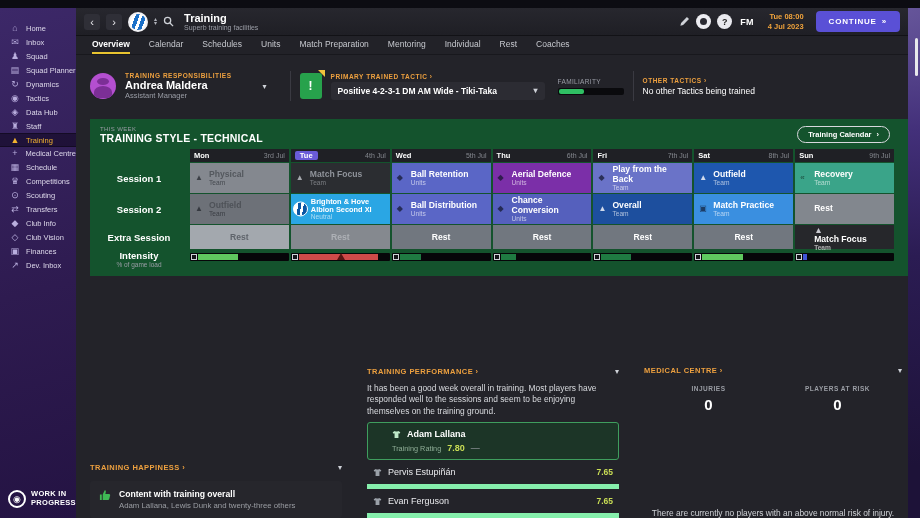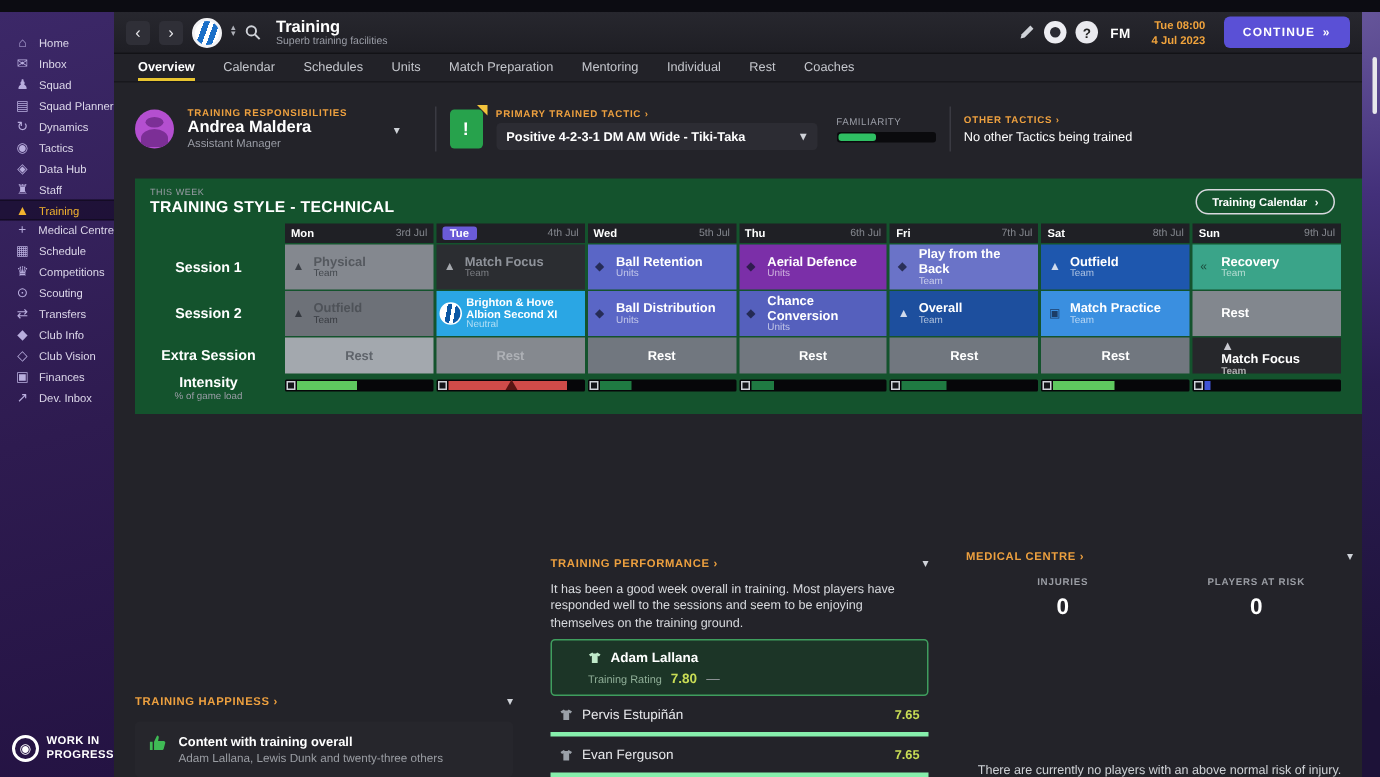--- a/index.html
+++ b/index.html
@@ -115,21 +115,21 @@
   .hap-title { font-size:8.6px; font-weight:bold; }
   .hap-sub { font-size:7.8px; color:#9a9da3; margin-top:2px; }
   .perf-sum { margin-top:7px; font-size:8.4px; line-height:1.4; color:#d8dade; }
   .best-lbl { margin-top:9px; font-size:7.5px; font-weight:bold; letter-spacing:.04em; }
   .best-card { margin-top:4px; border:1px solid #3f9e5e; background:#1c3527; border-radius:3px; padding:6px 24px; cursor:pointer; }
   .prow-name { display:flex; align-items:center; gap:6px; font-size:9px; font-weight:bold; }
   .rate-row { display:flex; align-items:center; gap:6px; margin-top:4px; }
   .rate-lbl { font-size:7.3px; color:#8fae97; }
   .rate-val { font-size:9px; font-weight:bold; color:#c9dd55; }
   .trend { color:#9a9da3; font-size:9px; }
-  .prow { display:flex; align-items:center; padding:7px 6px; border-bottom:3px solid #86efac; cursor:pointer;gap:32px; }
+  .prow { display:flex; align-items:center; padding:7px 6px; border-bottom:5px solid #86efac; cursor:pointer;gap:32px; }
   .prow .prow-name { font-weight:normal; color:#e8e9ec; }
   .prow .rate-val { margin-left:auto; font-size:8.5px; }
   .med-stats { display:flex; margin-top:10px; }
   .med-col { width:50%; text-align:center; }
   .med-lbl { font-size:6.5px; color:#9a9da4; letter-spacing:.08em; font-weight:bold; }
   .med-val { font-size:15px; font-weight:bold; margin-top:4px; }
   .med-note { margin-top:95px; text-align:center; font-size:8.4px; color:#cfd2d6; }
 
   .scrollbar { position:absolute; right:2px; top:38px; width:3px; height:38px; background:#e8e8ec; border-radius:2px; z-index:6; cursor:pointer; }
   svg { display:block; }

